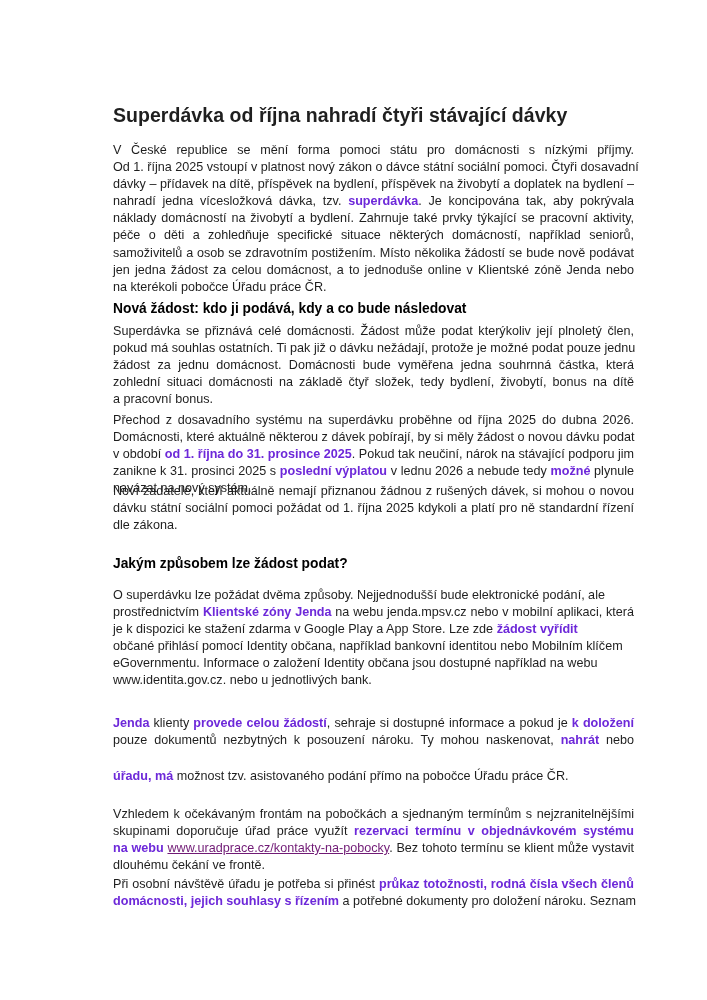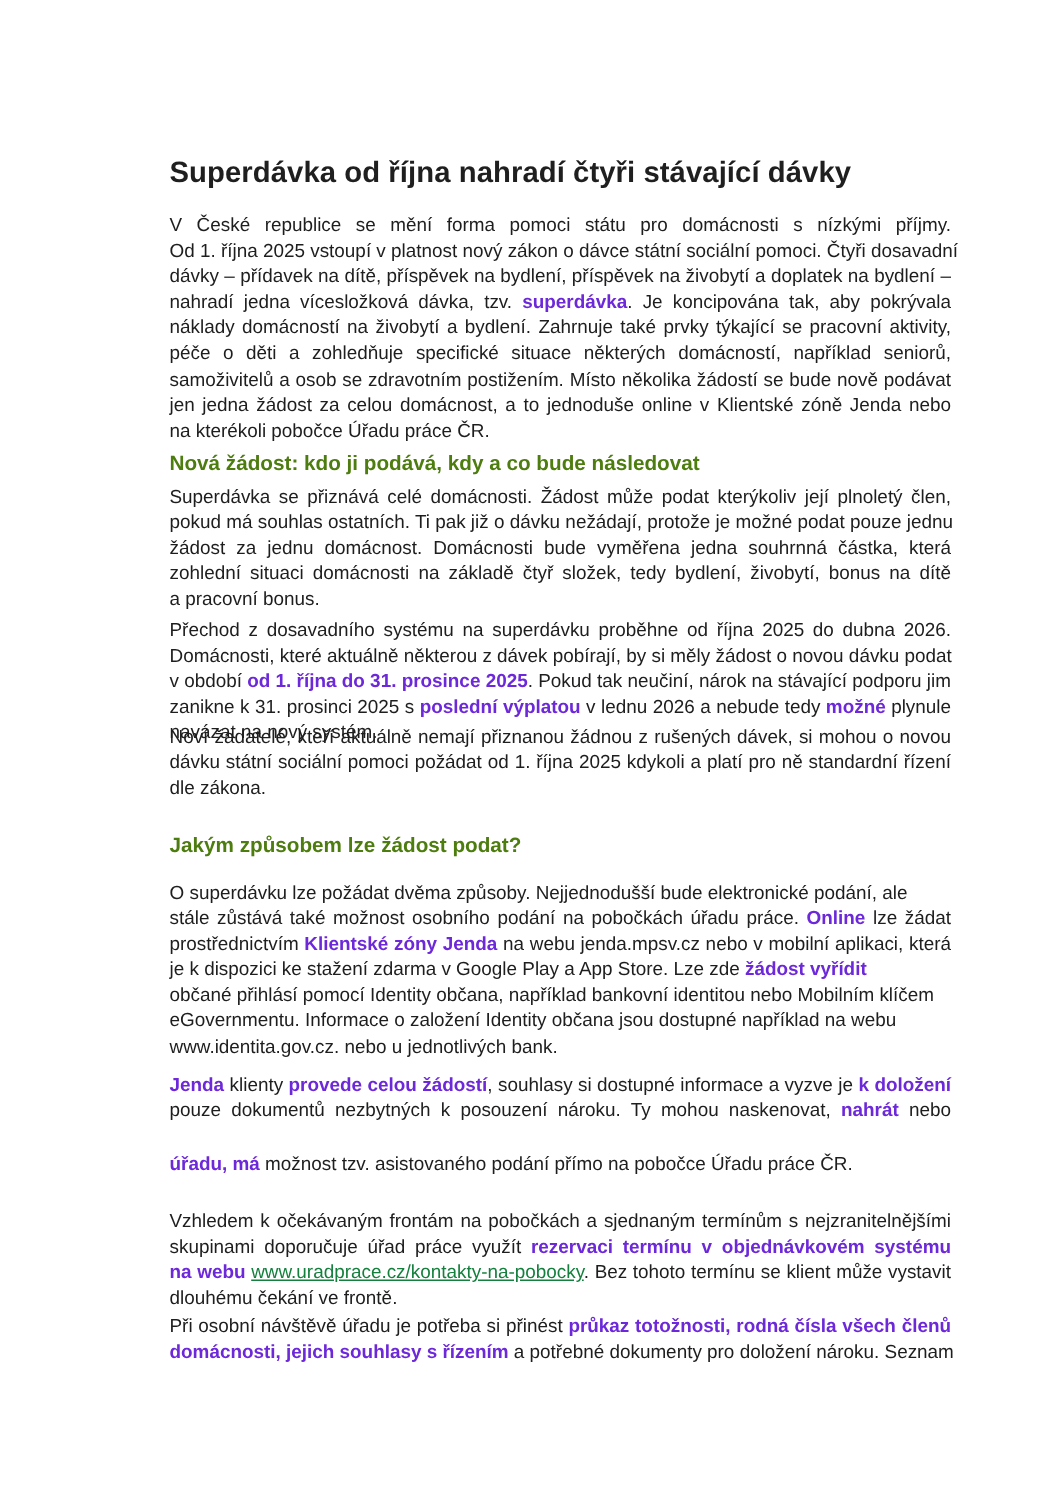--- a/index.html
+++ b/index.html
@@ -1,27 +1,27 @@
 <!DOCTYPE html>
 <html><head>
 <meta charset="utf-8">
 <style>
   html, body { margin: 0; padding: 0; background: #ffffff; }
   body { width: 707px; height: 1000px; position: relative; overflow: hidden;
          font-family: "Liberation Sans", sans-serif; color: #1e1e1e; }
   .page { position: absolute; left: 0; top: 0; width: 707px; height: 1000px; margin-left: 20px; }
   h1 { position: absolute; left: 93px; top: 104px; margin: 0; font-size: 19.5px; font-weight: bold;
        color: #1f1f1f; letter-spacing: 0.05px; white-space: nowrap; }
-  h2 { position: absolute; left: 93px; margin: 0; font-size: 13.8px; font-weight: bold; color: #4d7c0f;
+  h2 { position: absolute; left: 93px; margin: 0; font-size: 13.8px; font-weight: bold; color: #000000;
        white-space: nowrap; }
   .para { position: absolute; left: 93px; width: 521px; font-size: 12.6px; line-height: 17.1px; margin: 0; }
   .line { display: block; white-space: nowrap; text-align: justify; text-align-last: justify; height: 17.1px; }
   .line.last { text-align-last: left; }
   b { font-weight: bold; color: #6d28d9; }
-  a.link { color: #15803d; text-decoration: underline; }
+  a.link { color: #701a75; text-decoration: underline; }
 </style>
 </head>
 <body>
 
 <div class="page">
 
   <h1>Superdávka od října nahradí čtyři stávající dávky</h1>
 
   <div class="para" style="top:142px">
     <span class="line"><span>V České republice se mění forma pomoci státu pro domácnosti s nízkými příjmy.</span></span>
@@ -56,30 +56,29 @@
   <div class="para" style="top:483px">
     <span class="line"><span>Noví žadatelé, kteří aktuálně nemají přiznanou žádnou z rušených dávek, si mohou o novou</span></span>
     <span class="line"><span>dávku státní sociální pomoci požádat od 1. října 2025 kdykoli a platí pro ně standardní řízení</span></span>
     <span class="line last"><span>dle zákona.</span></span>
   </div>
 
   <h2 style="top:556px">Jakým způsobem lze žádost podat?</h2>
 
   <div class="para" style="top:587px">
     <span class="line last"><span>O superdávku lze požádat dvěma způsoby. Nejjednodušší bude elektronické podání, ale</span></span>
-    <span class="line"><span>stále zůstává také možnost osobního podání na pobočkách úřadu práce. </span><b>Online</b><span> lze žádat</span></span>
     <span class="line"><span>prostřednictvím </span><b>Klientské zóny Jenda</b><span> na webu jenda.mpsv.cz nebo v mobilní aplikaci, která</span></span>
     <span class="line last"><span>je k dispozici ke stažení zdarma v Google Play a App Store. Lze zde </span><b>žádost vyřídit</b></span>
     <span class="line last"><span>občané přihlásí pomocí Identity občana, například bankovní identitou nebo Mobilním klíčem</span></span>
     <span class="line last"><span>eGovernmentu. Informace o založení Identity občana jsou dostupné například na webu</span></span>
     <span class="line last"><span>www.identita.gov.cz. nebo u jednotlivých bank.</span></span>
   </div>
 
   <div class="para" style="top:715px">
-    <span class="line"><span></span><b>Jenda</b><span> klienty </span><b>provede celou žádostí</b><span>, souhlasy si dostupné informace a vyzve je </span><b>k doložení</b></span>
+    <span class="line"><span></span><b>Jenda</b><span> klienty </span><b>provede celou žádostí</b><span>, sehraje si dostupné informace a pokud je </span><b>k doložení</b></span>
     <span class="line"><span>pouze dokumentů nezbytných k posouzení nároku. Ty mohou naskenovat, </span><b>nahrát</b><span> nebo</span></span>
   </div>
 
   <div class="para" style="top:768px">
     <span class="line last"><b>úřadu, má</b><span> možnost tzv. asistovaného podání přímo na pobočce Úřadu práce ČR.</span></span>
   </div>
 
   <div class="para" style="top:806px">
     <span class="line"><span>Vzhledem k očekávaným frontám na pobočkách a sjednaným termínům s nejzranitelnějšími</span></span>
     <span class="line"><span>skupinami doporučuje úřad práce využít </span><b>rezervaci termínu v objednávkovém systému</b></span>

